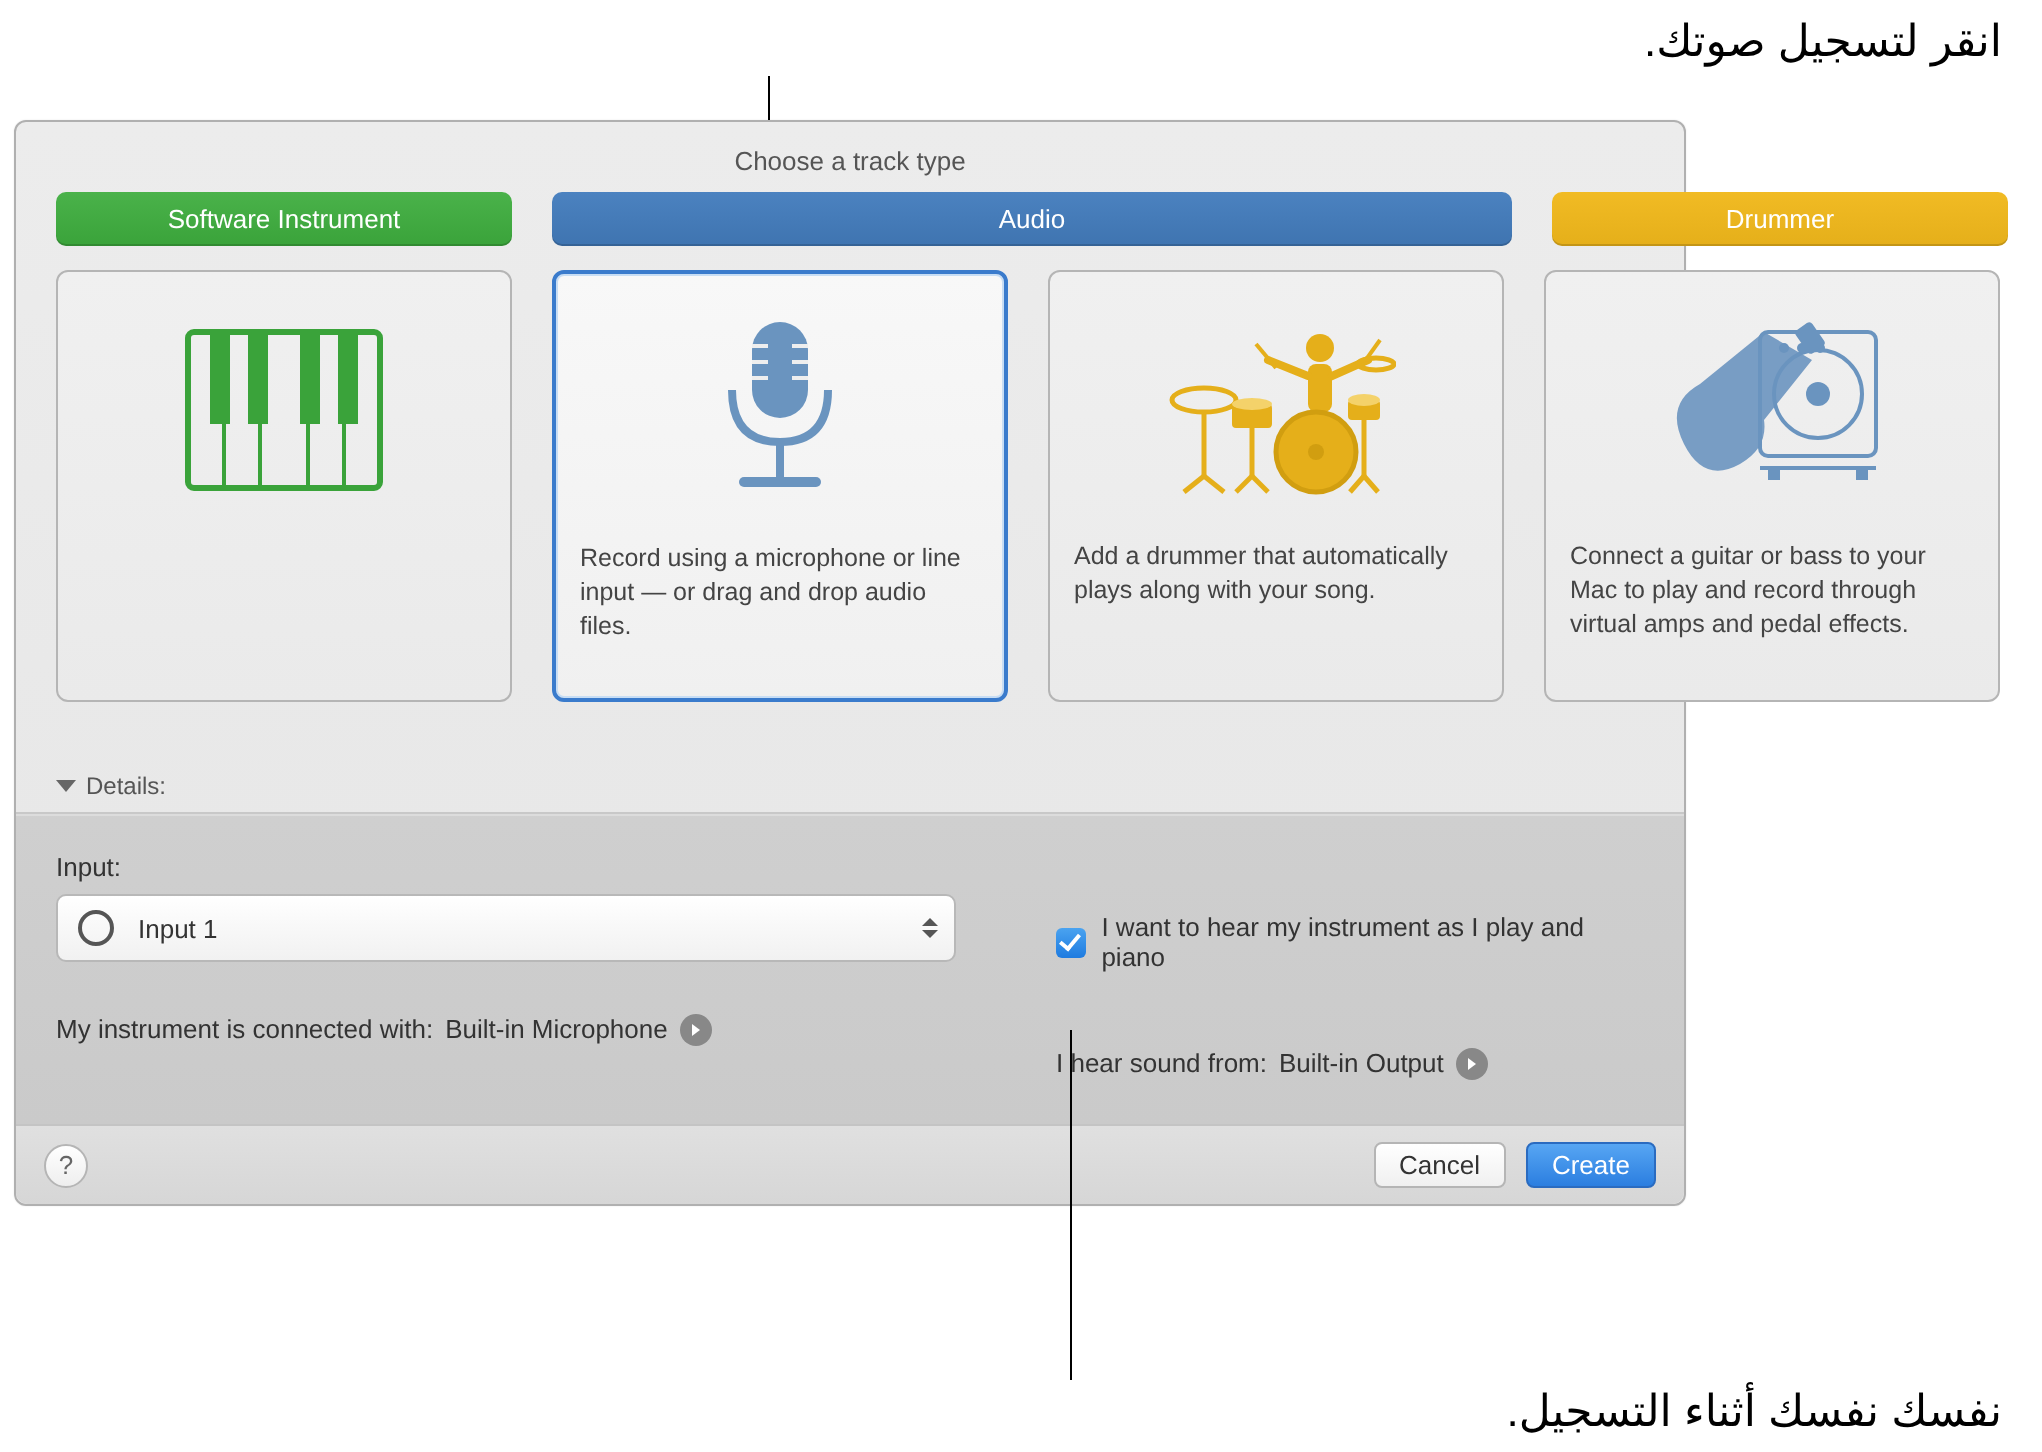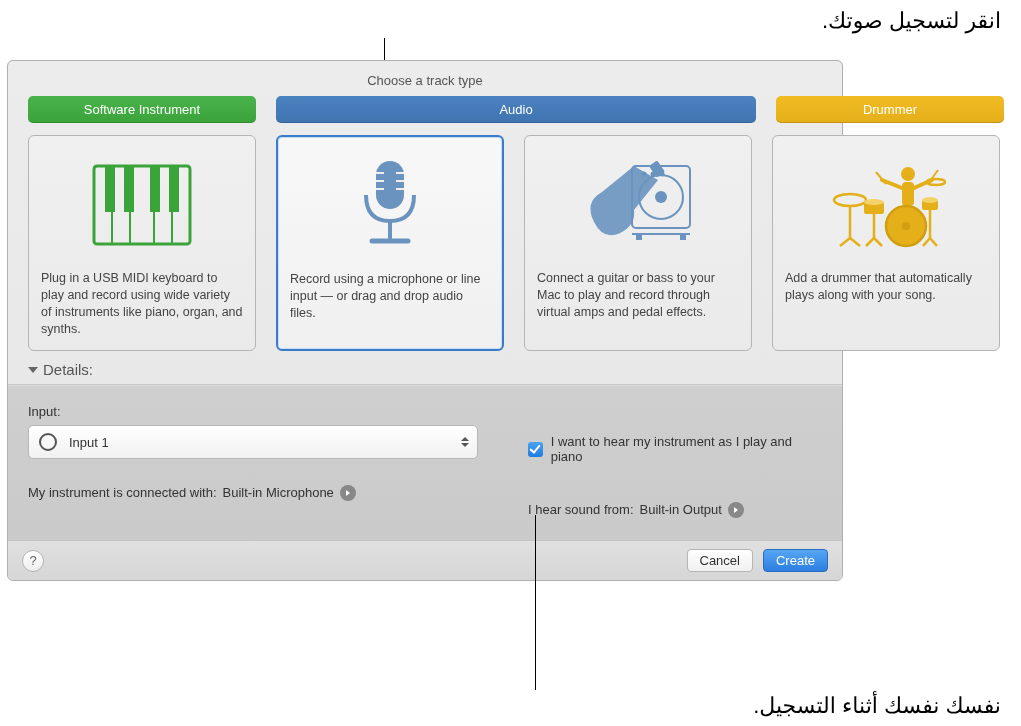--- a/index.html
+++ b/index.html
@@ -103,26 +103,27 @@
       margin: 6px auto 12px;
     }
     .card-text {
       font-size: 12.5px;
       color: #444;
       line-height: 1.35;
       min-height: 66px;
     }
     .details-header {
       padding: 6px 20px 6px;
-      font-size: 15px;
+      font-size: 12px;
       color: #555;
       display: flex;
       align-items: center;
       gap: 3px;
       border-bottom: 1px solid #c8c8c8;
+      margin-top: 25px;
     }
     .details-header .tri {
       display: inline-block;
       border-left: 5px solid transparent;
       border-right: 5px solid transparent;
       border-top: 6px solid #666;
       margin-right: 2px;
     }
     .details-body {
       background: linear-gradient(#d0d0d0 0px, #cfcfcf 1px, #cacaca);
@@ -267,54 +268,36 @@
         <rect x="12" y="14" width="96" height="78" rx="3" fill="none" stroke="#3aa33a" stroke-width="3"></rect>
         <rect x="23" y="14" width="10" height="46" fill="#3aa33a"></rect>
         <rect x="42" y="14" width="10" height="46" fill="#3aa33a"></rect>
         <rect x="68" y="14" width="10" height="46" fill="#3aa33a"></rect>
         <rect x="87" y="14" width="10" height="46" fill="#3aa33a"></rect>
         <line x1="30" y1="60" x2="30" y2="92" stroke="#3aa33a" stroke-width="2"></line>
         <line x1="48" y1="60" x2="48" y2="92" stroke="#3aa33a" stroke-width="2"></line>
         <line x1="72" y1="60" x2="72" y2="92" stroke="#3aa33a" stroke-width="2"></line>
         <line x1="90" y1="60" x2="90" y2="92" stroke="#3aa33a" stroke-width="2"></line>
       </svg>
-      <div class="card-text">Plug in a USB MIDI keyboard to play and record using wide variety of instruments like piano, organ, and synths.</div>
     </div>
 
     <div class="card selected">
       <svg width="120" height="106" viewBox="0 0 120 106">
         <rect x="46" y="8" width="28" height="48" rx="14" fill="#6a94bf"></rect>
         <line x1="46" y1="20" x2="54" y2="20" stroke="#eee" stroke-width="2"></line>
         <line x1="66" y1="20" x2="74" y2="20" stroke="#eee" stroke-width="2"></line>
         <line x1="46" y1="28" x2="54" y2="28" stroke="#eee" stroke-width="2"></line>
         <line x1="66" y1="28" x2="74" y2="28" stroke="#eee" stroke-width="2"></line>
         <line x1="46" y1="36" x2="54" y2="36" stroke="#eee" stroke-width="2"></line>
         <line x1="66" y1="36" x2="74" y2="36" stroke="#eee" stroke-width="2"></line>
         <path d="M 36 42 Q 36 68 60 68 Q 84 68 84 42" fill="none" stroke="#6a94bf" stroke-width="4"></path>
         <line x1="60" y1="68" x2="60" y2="86" stroke="#6a94bf" stroke-width="4"></line>
         <line x1="42" y1="88" x2="78" y2="88" stroke="#6a94bf" stroke-width="5" stroke-linecap="round"></line>
       </svg>
       <div class="card-text">Record using a microphone or line input — or drag and drop audio files.</div>
-    </div>
-
-    <div class="card">
-      <svg width="120" height="106" viewBox="0 0 120 106">
-        <rect x="54" y="14" width="58" height="62" rx="4" fill="none" stroke="#6a94bf" stroke-width="2"></rect>
-        <circle cx="83" cy="45" r="22" fill="none" stroke="#6a94bf" stroke-width="2"></circle>
-        <circle cx="83" cy="45" r="6" fill="#6a94bf"></circle>
-        <circle cx="66" cy="22" r="2.5" fill="#6a94bf"></circle>
-        <circle cx="75" cy="22" r="2.5" fill="#6a94bf"></circle>
-        <circle cx="84" cy="22" r="2.5" fill="#6a94bf"></circle>
-        <path d="M 56 14 L 24 40 Q 6 50 16 70 Q 26 90 44 80 Q 58 72 56 58 L 80 28" fill="#6a94bf" opacity="0.9"></path>
-        <rect x="74" y="10" width="10" height="14" rx="2" fill="#6a94bf" transform="rotate(-35 79 17)"></rect>
-        <line x1="54" y1="82" x2="112" y2="82" stroke="#6a94bf" stroke-width="2"></line>
-        <rect x="58" y="82" width="6" height="6" fill="#6a94bf"></rect>
-        <rect x="102" y="82" width="6" height="6" fill="#6a94bf"></rect>
-      </svg>
-      <div class="card-text">Connect a guitar or bass to your Mac to play and record through virtual amps and pedal effects.</div>
     </div>
 
     <div class="card">
       <svg width="120" height="106" viewBox="0 0 120 106">
         <g fill="#e5af1a">
           <circle cx="82" cy="22" r="7"></circle>
           <rect x="76" y="30" width="12" height="24" rx="4"></rect>
           <line x1="76" y1="36" x2="56" y2="28" stroke="#e5af1a" stroke-width="4" stroke-linecap="round"></line>
           <line x1="88" y1="36" x2="106" y2="28" stroke="#e5af1a" stroke-width="4" stroke-linecap="round"></line>
           <line x1="50" y1="20" x2="60" y2="32" stroke="#e5af1a" stroke-width="2"></line>
@@ -335,20 +318,37 @@
           <rect x="96" y="48" width="16" height="10" rx="2" fill="#e5af1a" stroke="none"></rect>
           <ellipse cx="104" cy="48" rx="8" ry="3" fill="#f4d26a" stroke="none"></ellipse>
           <line x1="104" y1="58" x2="104" y2="86"></line>
           <line x1="104" y1="86" x2="97" y2="94"></line>
           <line x1="104" y1="86" x2="111" y2="94"></line>
           <ellipse cx="110" cy="30" rx="9" ry="3"></ellipse>
         </g>
       </svg>
       <div class="card-text">Add a drummer that automatically plays along with your song.</div>
     </div>
+
+    <div class="card">
+      <svg width="120" height="106" viewBox="0 0 120 106">
+        <rect x="54" y="14" width="58" height="62" rx="4" fill="none" stroke="#6a94bf" stroke-width="2"></rect>
+        <circle cx="83" cy="45" r="22" fill="none" stroke="#6a94bf" stroke-width="2"></circle>
+        <circle cx="83" cy="45" r="6" fill="#6a94bf"></circle>
+        <circle cx="66" cy="22" r="2.5" fill="#6a94bf"></circle>
+        <circle cx="75" cy="22" r="2.5" fill="#6a94bf"></circle>
+        <circle cx="84" cy="22" r="2.5" fill="#6a94bf"></circle>
+        <path d="M 56 14 L 24 40 Q 6 50 16 70 Q 26 90 44 80 Q 58 72 56 58 L 80 28" fill="#6a94bf" opacity="0.9"></path>
+        <rect x="74" y="10" width="10" height="14" rx="2" fill="#6a94bf" transform="rotate(-35 79 17)"></rect>
+        <line x1="54" y1="82" x2="112" y2="82" stroke="#6a94bf" stroke-width="2"></line>
+        <rect x="58" y="82" width="6" height="6" fill="#6a94bf"></rect>
+        <rect x="102" y="82" width="6" height="6" fill="#6a94bf"></rect>
+      </svg>
+      <div class="card-text">Connect a guitar or bass to your Mac to play and record through virtual amps and pedal effects.</div>
+    </div>
   </div>
 
   <div class="details-header">
     <span class="tri"></span>
     <span>Details:</span>
   </div>
 
   <div class="details-body">
     <div class="col">
       <div class="label">Input:</div>

